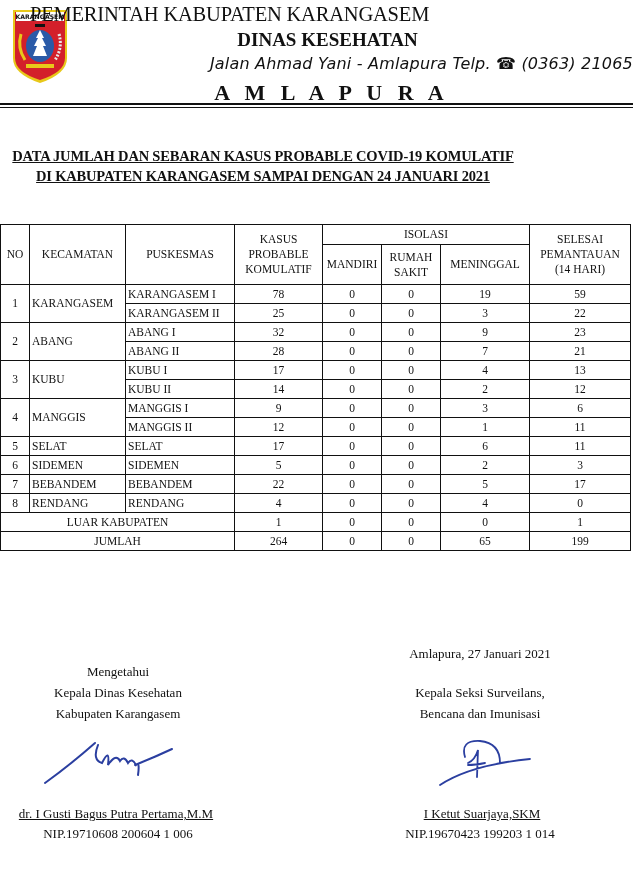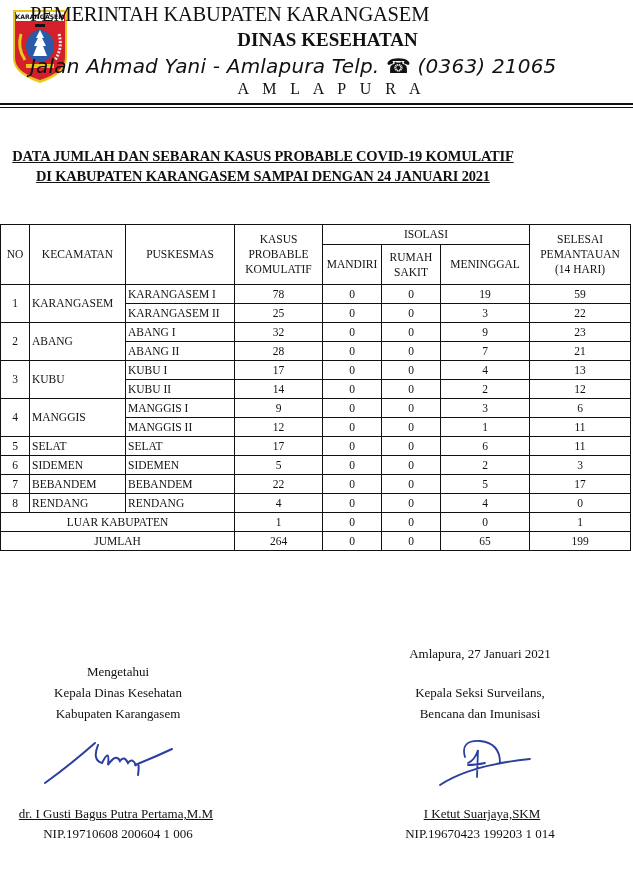--- a/index.html
+++ b/index.html
@@ -1,22 +1,22 @@
 <!DOCTYPE html>
 <html><head>
 <meta charset="utf-8">
 <style>
   html, body { margin:0; padding:0; background:#ffffff; }
   body { width:633px; height:885px; position:relative; overflow:hidden; font-family:"Liberation Serif", serif; color:#111; }
   .abs { position:absolute; }
   .logo { left:11px; top:8px; width:58px; height:76px; }
   .hdr1 { left:0; width:633px; top:3px; font-size:20.5px; padding-left:30px; box-sizing:border-box; letter-spacing:-0.2px; }
   .hdr2 { left:0; width:633px; top:29px; text-align:center; font-size:19px; font-weight:bold; padding-left:22px; box-sizing:border-box; }
-  .hdr3 { left:0; width:633px; top:54px; text-align:left; font-size:20px; padding-left:30px; box-sizing:border-box; font-family:"DejaVu Sans", sans-serif; font-weight:300; font-style:italic; letter-spacing:0.2px; }
-  .hdr4 { left:0; width:633px; top:80px; text-align:center; font-size:16px; font-weight:normal; padding-left:30px; box-sizing:border-box; letter-spacing:5px; }
+  .hdr3 { left:0; width:633px; top:54px; text-align:right; font-size:16px; padding-left:30px; box-sizing:border-box; font-family:"DejaVu Sans", sans-serif; font-weight:300; font-style:italic; letter-spacing:0.2px; }
+  .hdr4 { left:0; width:633px; top:80px; text-align:center; font-size:22px; font-weight:bold; padding-left:30px; box-sizing:border-box; letter-spacing:5px; }
   .rule1 { left:0; top:103px; width:633px; height:0; border-top:2px solid #111; }
   .rule2 { left:0; top:107px; width:633px; height:0; border-top:1px solid #111; }
   .title { left:0; width:526px; text-align:center; font-weight:bold; font-size:14.5px; text-decoration:underline; letter-spacing:-0.2px; }
   .t1 { top:148px; }
   .t2 { top:168px; }
   table.data { position:absolute; left:0; top:224px; width:630px; border-collapse:collapse; font-size:11.5px; table-layout:fixed; }
   table.data td, table.data th { border:1.5px solid #111; padding:0 2px; font-weight:normal; height:18px; line-height:15px; }
   table.data th { text-align:center; }
   .c { text-align:center; }
   .l { text-align:left; }

